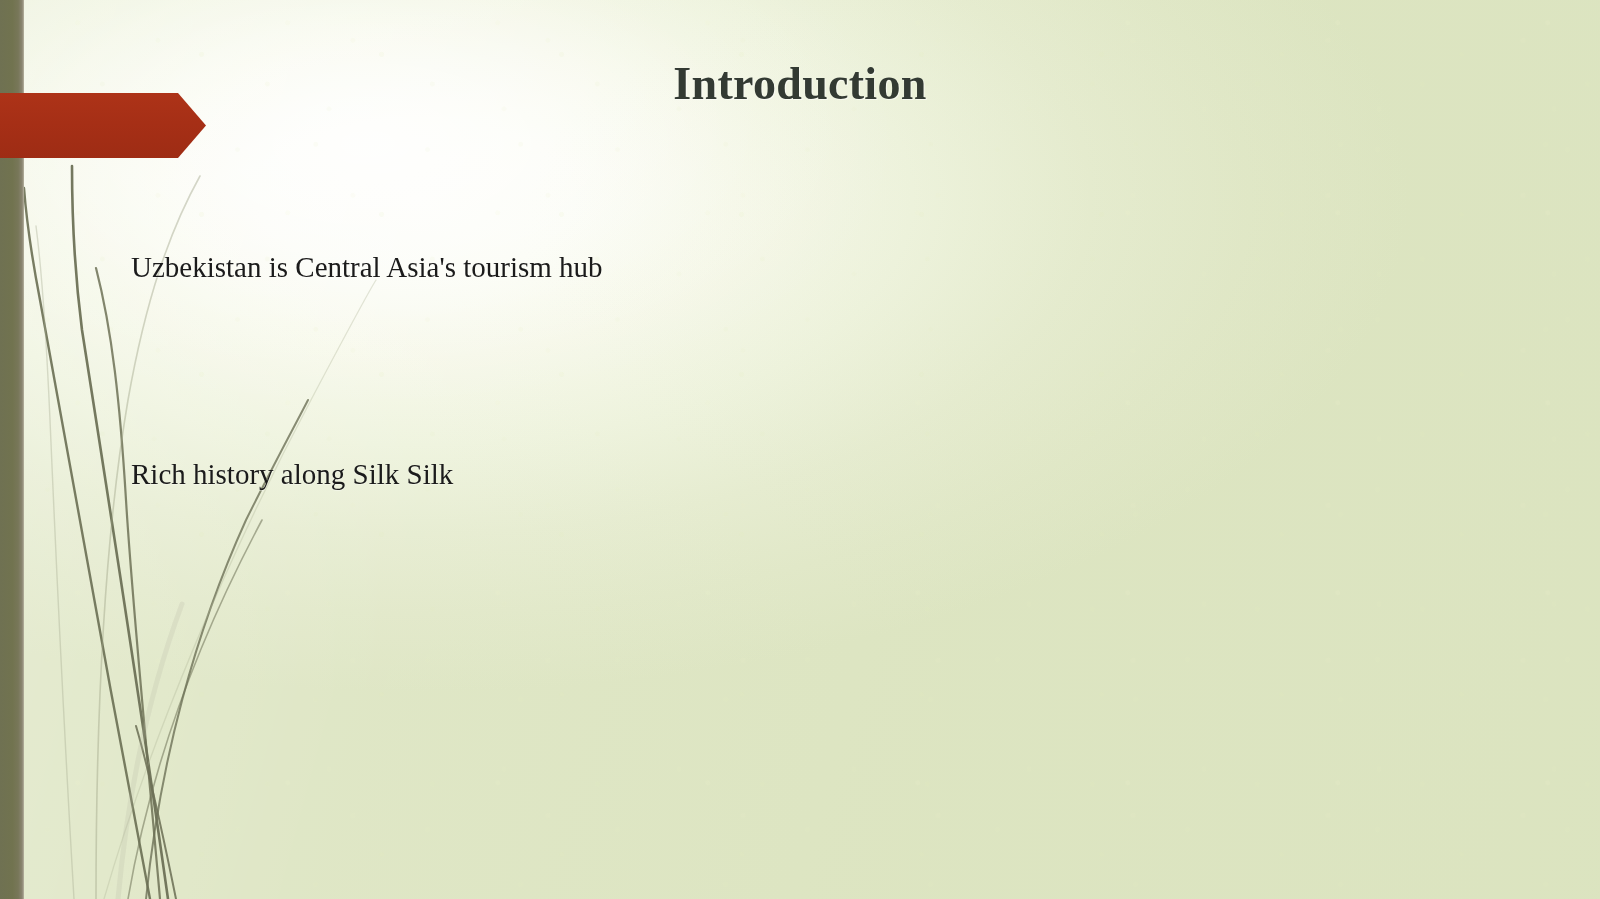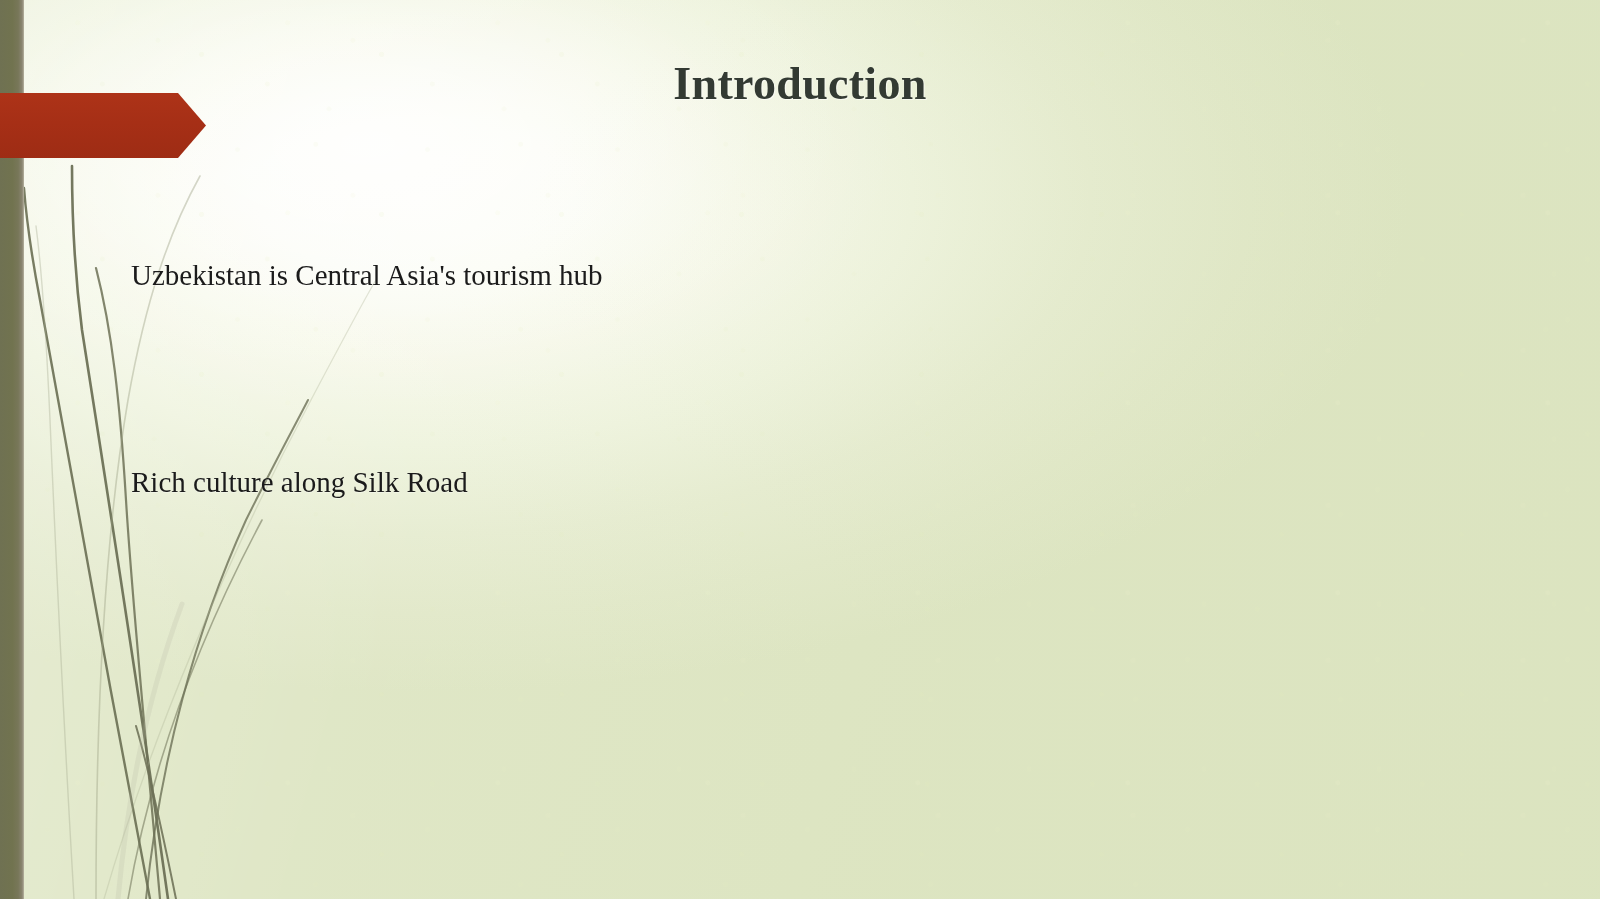--- a/index.html
+++ b/index.html
@@ -123,21 +123,21 @@
     font-weight: bold;
     color: #333a33;
     letter-spacing: 0.3px;
     text-shadow: 1px 1px 0 rgba(255,255,255,0.55);
   }
 
   
   .body-block {
     position: absolute;
     left: 131px;
-    top: 236px;
+    top: 228px;
     width: 1100px;
   }
   .body-line {
     font-size: 29px;
     color: #1b1b1b;
     line-height: 1.2;
     white-space: nowrap;
     text-shadow: 0 1px 0 rgba(255,255,255,0.35);
   }
   .body-line.l1 { margin-top: 22px; }
@@ -182,16 +182,16 @@
   <div class="left-band"></div>
 
   <div class="arrow-banner">
     <span class="banner-label"></span>
   </div>
 
   <div class="slide-title">Introduction</div>
 
   <div class="body-block">
     <div class="body-line l1">Uzbekistan is Central Asia's tourism hub</div>
-    <div class="body-line l2">Rich culture along Silk Road</div>
+    <div class="body-line l2">Rich history along Silk Silk</div>
   </div>
 
 </div>
 
 </body></html>

